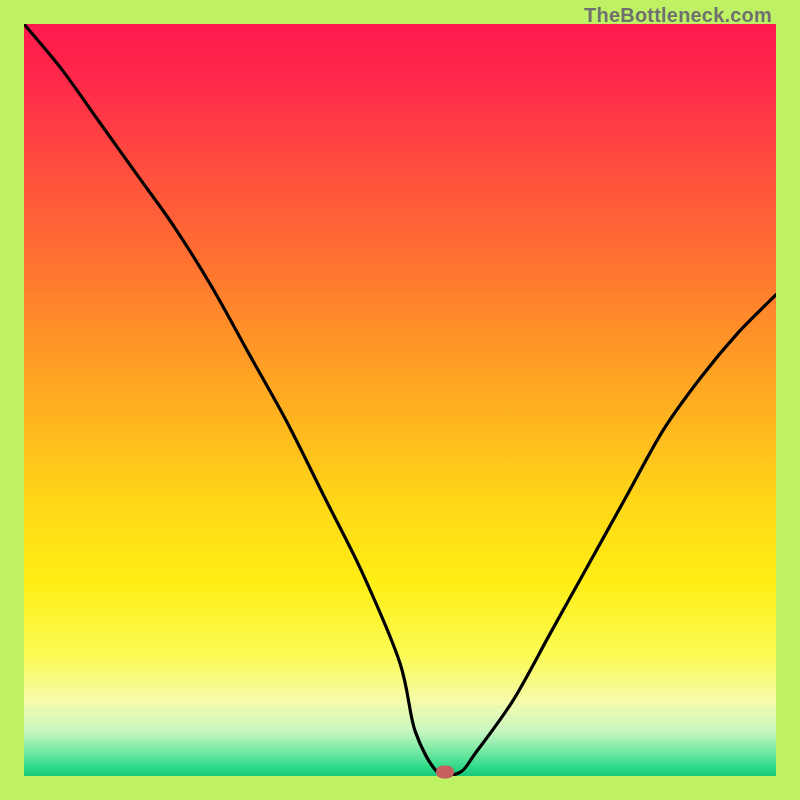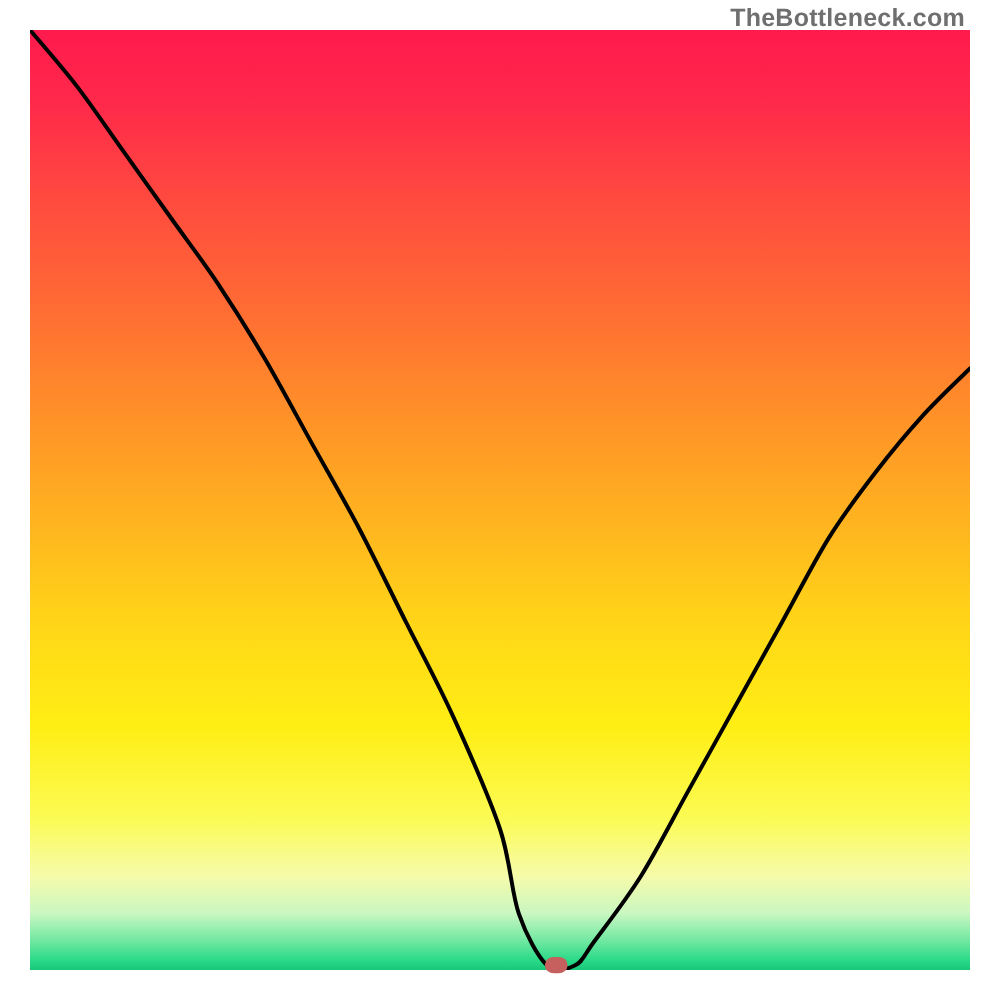--- a/index.html
+++ b/index.html
@@ -8,21 +8,21 @@
     width: 800px;
     height: 800px;
     background: #000;
     overflow: hidden;
     font-family: Arial, Helvetica, sans-serif;
   }
   .frame {
     position: relative;
     width: 800px;
     height: 800px;
-    background: #ffffff;
+    background: #bef264;
   }
   .plot {
     position: absolute;
     left: 24px;
     top: 24px;
     width: 752px;
     height: 752px;
     background: linear-gradient(
       to bottom,
       #ff1a4d 0%,

